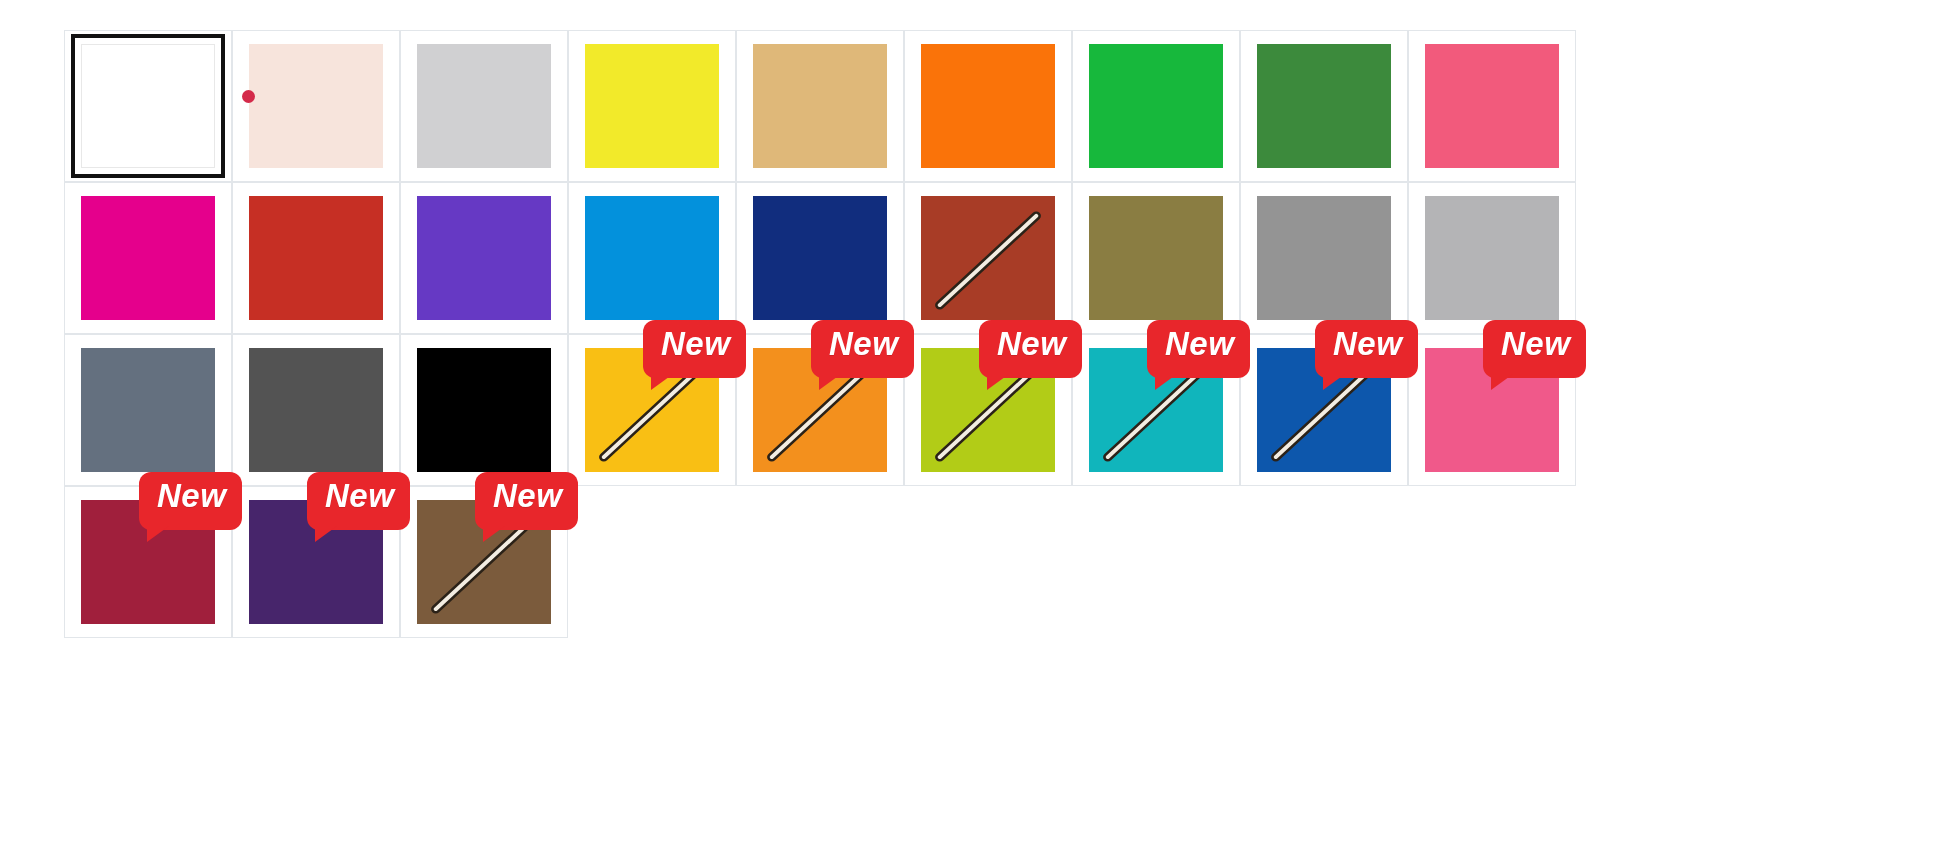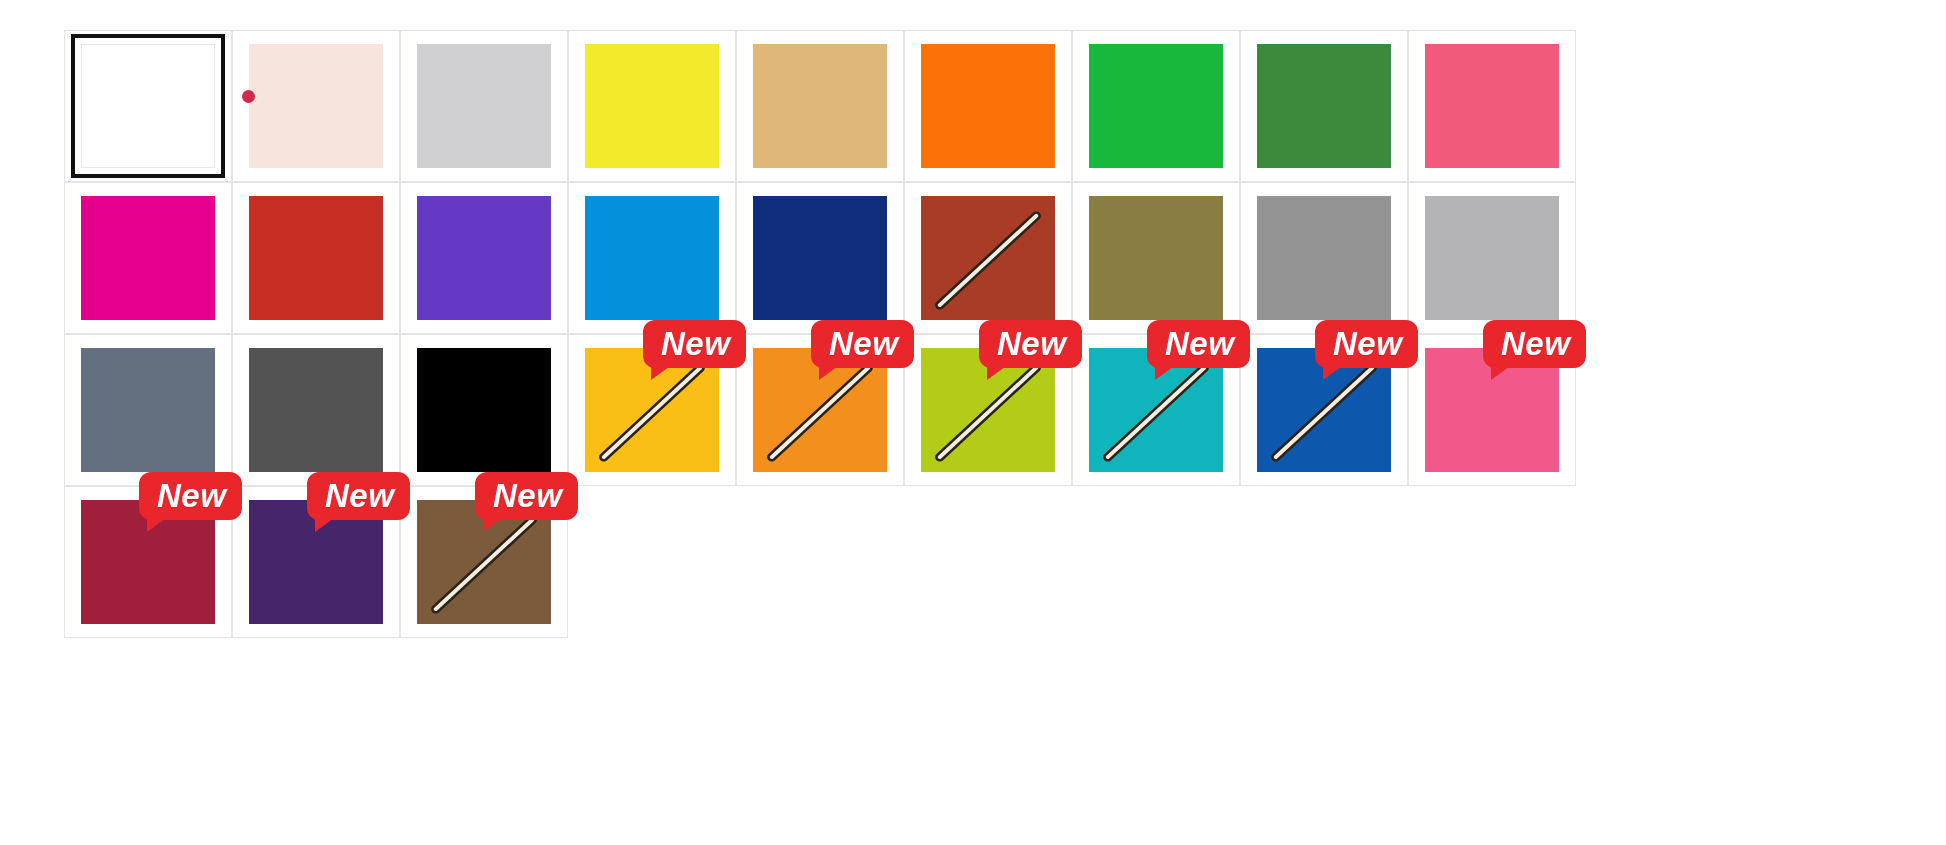--- a/index.html
+++ b/index.html
@@ -112,21 +112,21 @@
     pointer-events: none;
   }
   .swatch-cell[data-stroke="true"] .stroke-line { display: block; }
   .stroke-line svg { width: 100%; height: 100%; display: block; }
 
   
   .new-badge {
     position: absolute;
     top: -28px;
     left: 58px;
-    height: 48px;
+    height: 58px;
     padding: 0 16px 0 18px;
     background: #e8262b;
     border-radius: 12px;
     color: #ffffff;
     font-family: "Liberation Sans", sans-serif;
     font-weight: bold;
     font-style: italic;
     font-size: 33px;
     line-height: 48px;
     letter-spacing: 0.5px;

